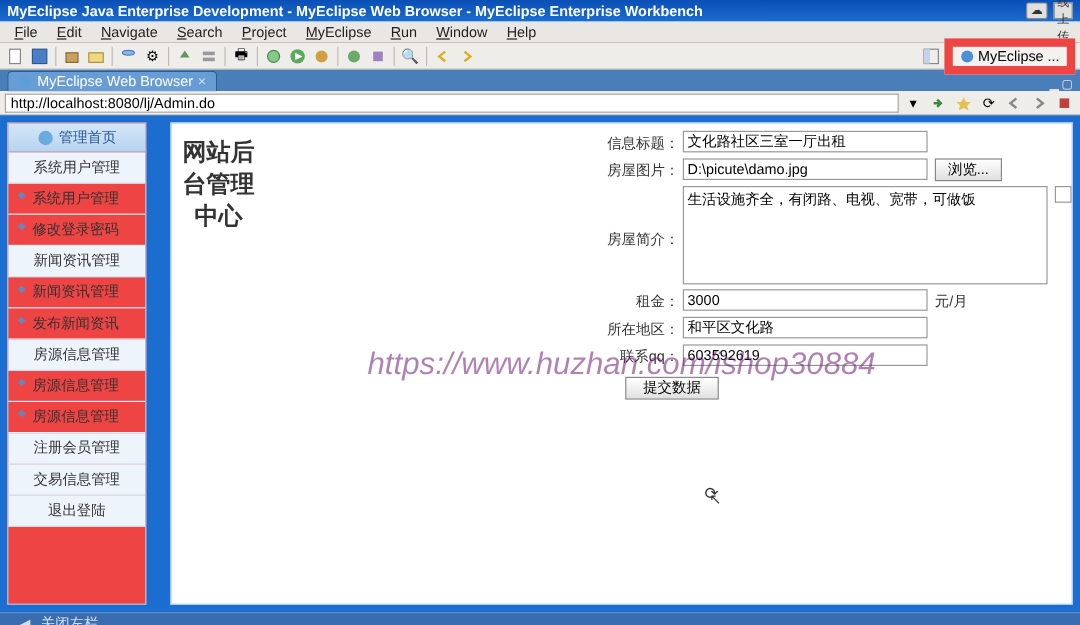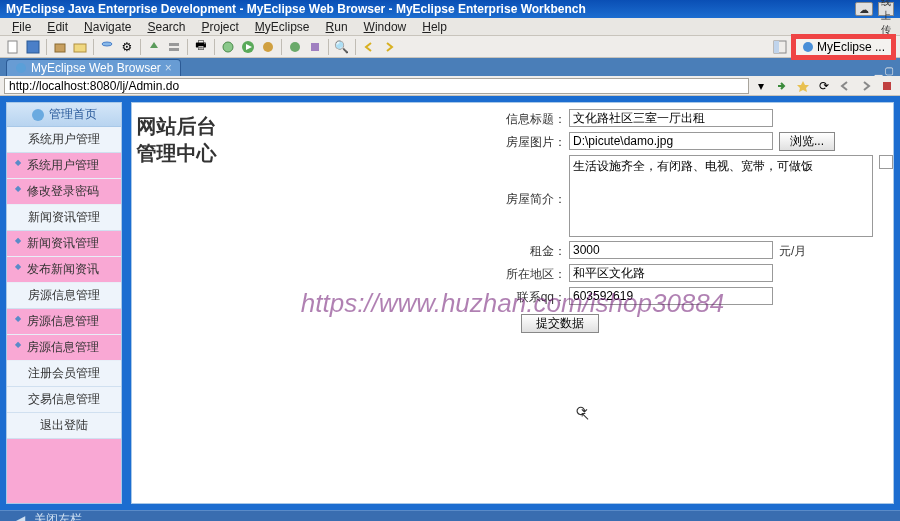--- a/index.html
+++ b/index.html
@@ -10,30 +10,30 @@
 .titlebar .ctrls span{width:16px;height:14px;background:#e0e0e0;border:1px solid #888;display:inline-flex;align-items:center;justify-content:center;font-size:10px;color:#333}
 .titlebar .cloud{background:#0596d6;padding:0 8px;height:16px;display:flex;align-items:center;color:#fff;border-radius:2px}
 .titlebar .tag{background:#fdf6e3;color:#555;padding:0 6px;height:16px;border:1px solid #d0c060;margin-left:3px}
 .menubar{background:#e9e7e3;height:18px;display:flex;align-items:center;padding:0 4px;border-bottom:1px solid #c8c4bc}
 .menubar span{padding:0 8px;color:#222;text-decoration-color:transparent}
 .menubar span::first-letter{text-decoration:underline}
 .toolbar{background:#efedea;height:22px;display:flex;align-items:center;padding:0 4px;border-bottom:1px solid #c8c4bc;gap:2px}
 .tbtn{width:18px;height:18px;display:inline-flex;align-items:center;justify-content:center;border:1px solid transparent}
 .tsep{width:1px;height:16px;background:#c0bcb4;margin:0 2px}
 .toolbar .right{margin-left:auto;display:flex;align-items:center;gap:2px}
-.myecl{border:5px solid #ef4444;background:#f4f2ef;padding:1px 6px;display:flex;align-items:center;gap:3px}
+.myecl{border:7px solid #ef4444;background:#f4f2ef;padding:1px 6px;display:flex;align-items:center;gap:3px}
 .tabbar{background:#4a7eb8;height:18px;display:flex;align-items:flex-end;padding-left:6px}
 .tab{background:#689cd4;color:#fff;border:1px solid #2b5a95;border-bottom:none;border-radius:4px 4px 0 0;padding:1px 8px;display:flex;align-items:center;gap:4px}
 .tab .x{color:#cfdff0}
 .tabctrls{margin-left:auto;display:flex;gap:2px;padding-right:6px}
 .tabctrls span{color:#e8e8e8;font-size:10px}
 .addrbar{background:#efedea;height:20px;display:flex;align-items:center;padding:0 4px;border-bottom:1px solid #c8c4bc;gap:3px}
 .addr{flex:1;border:1px solid #a8a49c;background:#fff;height:16px;padding:0 4px}
 .content{display:flex;height:414px;background:#1c6dd0;padding:6px}
-.sidebar{width:116px;background:#f9a8d4;border:1px solid #a8c8e8;margin-right:9px;display:flex;flex-direction:column}
+.sidebar{width:116px;background:#ef4444;border:1px solid #a8c8e8;margin-right:20px;display:flex;flex-direction:column}
 .side-h{background:linear-gradient(#d4e6f8,#b8d4f0);color:#2a5a9a;text-align:center;padding:3px 0;display:flex;align-items:center;justify-content:center;gap:4px;border-bottom:1px solid #a8c8e8}
 .side-grp{background:#eef4fb;color:#333;text-align:center;padding:4px 0;border-bottom:1px solid #d0e0f0}
 .side-item{padding:4px 0 4px 20px;border-bottom:1px solid #e8eff8;color:#333;position:relative}
 .side-item::before{content:"◆";color:#5a8bc8;position:absolute;left:8px;font-size:8px;top:5px}
 .main{flex:1;background:#fff;border:1px solid #a8c8e8;display:flex;flex-direction:row;position:relative}
 .page-title{text-align:center;color:#333;font-size:20px;font-weight:bold;padding:10px 0}
 .form{padding:4px 0}
 .frow{display:flex;align-items:flex-start;padding:2px 0}
 .flab{width:348px;text-align:right;color:#333;padding-right:3px;padding-top:2px}
 .fin{border:1px solid #999;background:#fff;height:18px;padding:0 3px;width:204px}

